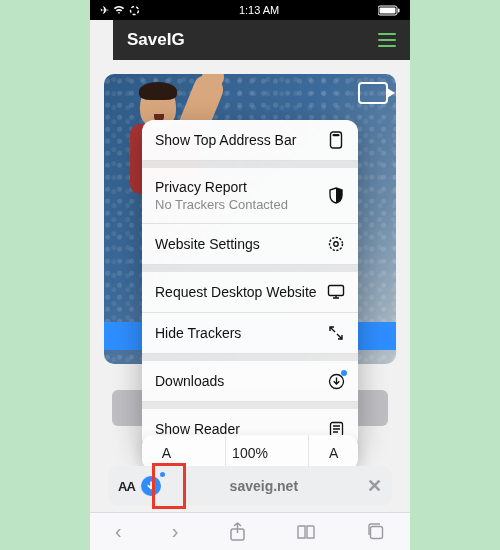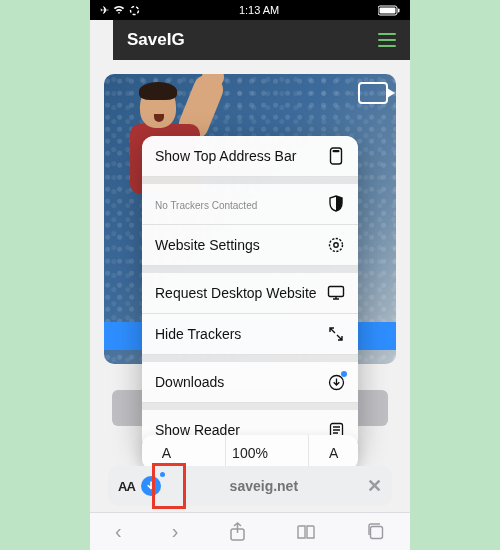--- a/index.html
+++ b/index.html
@@ -17,24 +17,24 @@
   .player .head { width:36px; height:42px; background:#d9a77d; border-radius:48% 48% 42% 42%; position:absolute; top:4px; left:10px; }
   .player .hair { width:38px; height:18px; background:#2a1a12; border-radius:50% 50% 30% 30%; position:absolute; top:0; left:9px; }
   .player .torso { width:70px; height:70px; background:#a33; border-radius:10px; position:absolute; top:42px; left:0; }
   .player .arm { width:30px; height:66px; background:#d9a77d; border-radius:14px; position:absolute; top:-8px; left:56px; transform:rotate(22deg); }
   .player .fist { width:22px; height:22px; background:#d9a77d; border-radius:50%; position:absolute; top:-16px; left:72px; }
   .player .mouth { width:10px; height:8px; background:#6b2a1a; border-radius:0 0 6px 6px; position:absolute; top:32px; left:24px; }
   .cam-icon { position:absolute; top:8px; right:8px; width:30px; height:22px; border:2px solid #fff; border-radius:4px; }
   .cam-icon:after { content:''; position:absolute; right:-9px; top:4px; width:0; height:0; border-top:5px solid transparent; border-bottom:5px solid transparent; border-left:8px solid #fff; }
   .bluebar { position:absolute; bottom:14px; left:0; right:0; height:28px; background:#2e8eff; }
 
-  .popup { position:absolute; top:136px; left:50%; transform:translateX(-50%); width:216px; background: rgba(248,248,248,.97); border-radius:12px; overflow:hidden; box-shadow: 0 8px 30px rgba(0,0,0,.28); }
+  .popup { position:absolute; top:120px; left:50%; transform:translateX(-50%); width:216px; background: rgba(248,248,248,.97); border-radius:12px; overflow:hidden; box-shadow: 0 8px 30px rgba(0,0,0,.28); }
   .prow { display:flex; align-items:center; justify-content:space-between; padding:11px 13px; border-bottom:1px solid rgba(0,0,0,.10); font-size:14px; color:#111; background:rgba(255,255,255,.6); }
   .prow:last-child { border-bottom:none; }
-  .prow .sub { font-size:10px; color:#8a8a8e; margin-top:2px; }
+  .prow .sub { font-size:13px; color:#8a8a8e; margin-top:2px; }
   .gap { height:7px; background: rgba(0,0,0,.06); }
   .ricon { width:18px; height:18px; display:flex; align-items:center; justify-content:center; color:#1c1c1e; position:relative; }
   .bluedot { position:absolute; top:-2px; right:-2px; width:6px; height:6px; border-radius:50%; background:#2e8eff; }
 
   .graybar { position:absolute; top:390px; left:22px; right:22px; height:36px; background:#bfbfc3; border-radius:6px; }
 
   .textcontrols { position:absolute; top:435px; left:50%; transform:translateX(-50%); width:216px; height:35px; background:#fdfdfe; border-radius:11px; display:flex; align-items:stretch; box-shadow: 0 4px 14px rgba(0,0,0,.14); }
   .textcontrols div { flex:1; display:flex; align-items:center; justify-content:center; font-size:14px; color:#222; }
   .textcontrols div + div { border-left:1px solid #e5e5e7;margin-left:34px; }
   .small-a { font-size:12px; }
@@ -116,20 +116,21 @@
       <span class="ricon">
         <svg width="14" height="18" viewBox="0 0 14 18">
             <rect x="1.5" y="1" width="11" height="16" rx="2.5" fill="none" stroke="#111" stroke-width="1.4"></rect>
             <rect x="3.5" y="3" width="7" height="2.2" rx="1" fill="#111"></rect>
           </svg>
       </span>
     </div>
     <div class="gap"></div>
     <div class="prow">
       <div>
+        <div>Privacy Report</div>
         <div class="sub">No Trackers Contacted</div>
       </div>
       <span class="ricon">
         <svg width="16" height="18" viewBox="0 0 16 18">
             <path d="M8 1 14 3v5c0 4-2.6 7-6 8-3.4-1-6-4-6-8V3z" fill="none" stroke="#111" stroke-width="1.4"></path>
             <path d="M8 1v15c3.4-1 6-4 6-8V3z" fill="#111"></path>
           </svg>
       </span>
     </div>
     <div class="prow">

